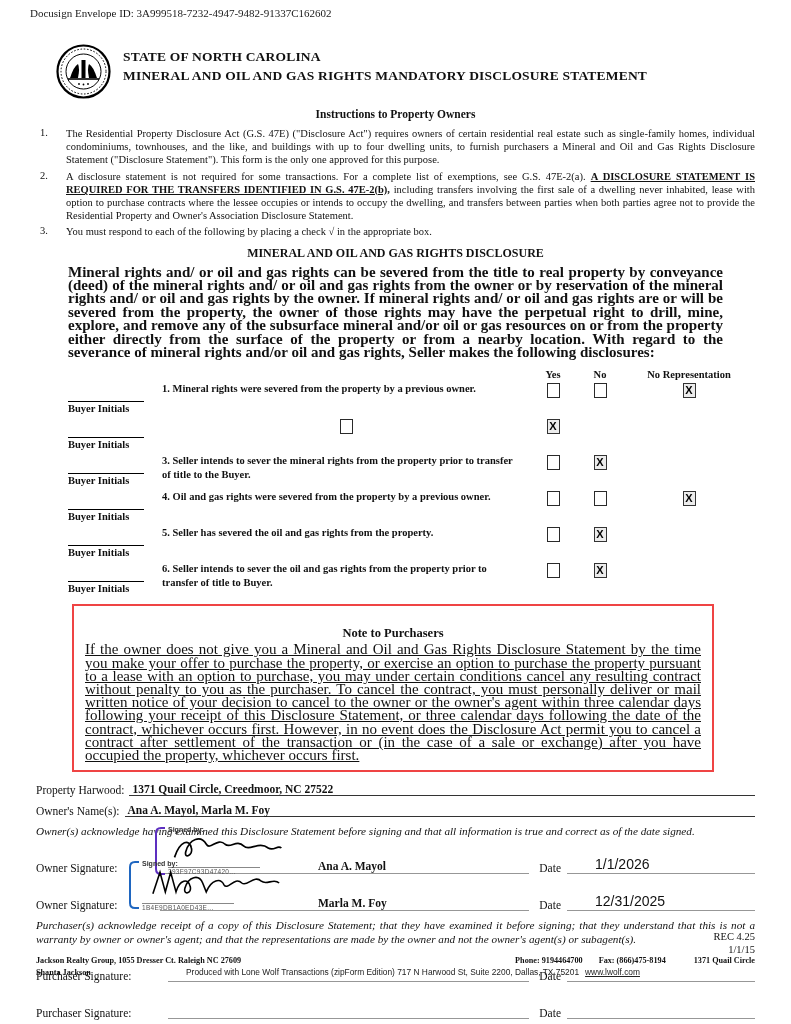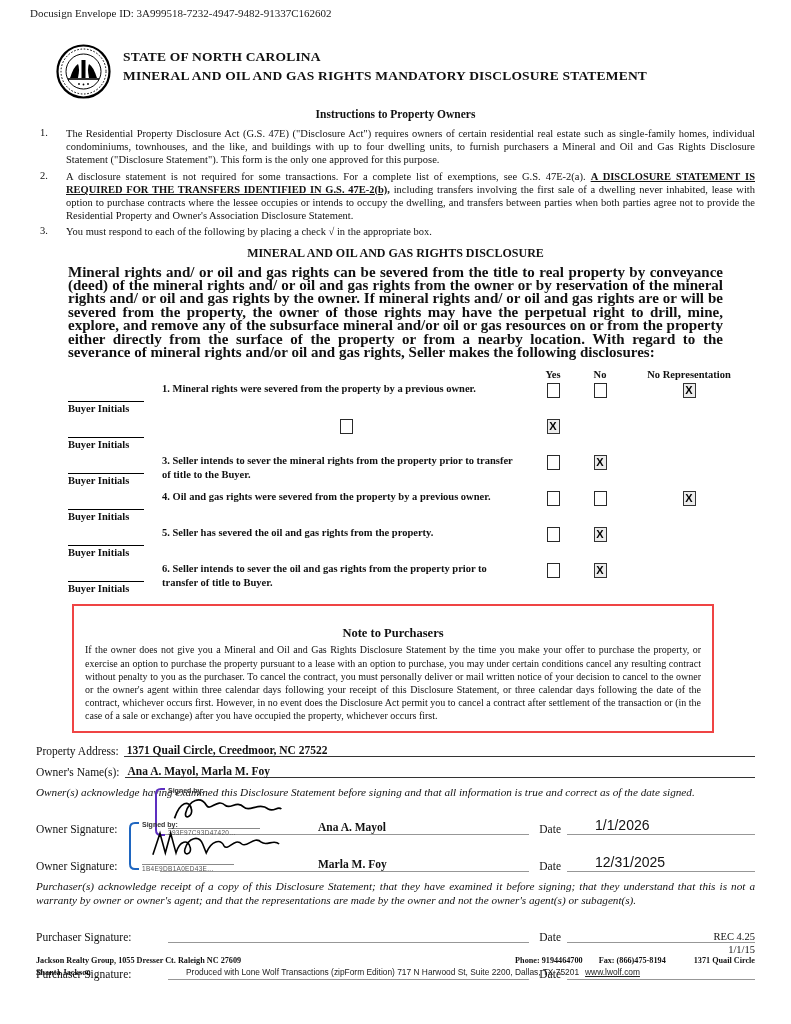--- a/index.html
+++ b/index.html
@@ -35,21 +35,21 @@
   .init-line{width:76px;height:9px;border-bottom:1.4px solid #000;}
   .init-label{font-weight:bold;font-size:10.5px;margin-top:1px;}
   .q{font-weight:bold;font-size:10.5px;line-height:13.5px;padding-right:14px;}
   .cbcell{display:flex;justify-content:center;align-items:flex-start;padding-top:1px;}
   .cb{width:11px;height:13px;border:1.4px solid #2a2a2a;font-family:"Liberation Sans",sans-serif;
       font-size:11px;font-weight:bold;line-height:13px;text-align:center;color:#000;background:#fff;}
   .cb.checked{background:#ececec;border-color:#333;}
 
   .notebox{width:616px;margin:9px 2px 0 72px;border:2px solid #ef4444;padding:20px 11px 8px 11px;}
   .note-head{text-align:center;font-weight:bold;font-size:12.5px;margin-bottom:2px;}
-  .note-body{font-size:10px;line-height:13.2px;text-align:justify;}
+  .note-body{font-size:15px;line-height:13.2px;text-align:justify;text-decoration:underline;}
 
   .fillrow{display:flex;align-items:flex-end;margin:11px 36px 0 36px;}
   .fillrow .lbl{font-size:11.5px;white-space:nowrap;padding-right:5px;}
   .fill-line{flex:1;border-bottom:1.3px solid #333;font-weight:bold;font-size:11.5px;padding:0 0 0 3px;}
 
   .ack{margin:7px 36px 0 36px;font-style:italic;font-size:11.2px;line-height:14px;text-align:justify;}
 
   .sig-area{position:relative;margin:6px 36px 0 36px;}
   .sigrow{display:flex;align-items:flex-end;height:30px;margin-bottom:7px;}
   .sigrow .lbl{font-size:11.5px;white-space:nowrap;width:124px;}
@@ -230,21 +230,21 @@
       <div class="cbcell"></div>
     </div>
   </div>
 
   <div class="notebox">
     <div class="note-head">Note to Purchasers</div>
     <div class="note-body">If the owner does not give you a Mineral and Oil and Gas Rights Disclosure Statement by the time you make your offer to purchase the property, or exercise an option to purchase the property pursuant to a lease with an option to purchase, you may under certain conditions cancel any resulting contract without penalty to you as the purchaser. To cancel the contract, you must personally deliver or mail written notice of your decision to cancel to the owner or the owner's agent within three calendar days following your receipt of this Disclosure Statement, or three calendar days following the date of the contract, whichever occurs first. However, in no event does the Disclosure Act permit you to cancel a contract after settlement of the transaction or (in the case of a sale or exchange) after you have occupied the property, whichever occurs first.</div>
   </div>
 
   <div class="fillrow">
-    <span class="lbl">Property Address:</span>
+    <span class="lbl">Property Harwood:</span>
     <span class="fill-line">1371 Quail Circle, Creedmoor, NC  27522</span>
   </div>
   <div class="fillrow" style="margin-top:8px;">
     <span class="lbl">Owner's Name(s):</span>
     <span class="fill-line">Ana A. Mayol, Marla M. Foy</span>
   </div>
 
   <div class="ack">Owner(s) acknowledge having examined this Disclosure Statement before signing and that all information is true and  correct as of the date signed.</div>
 
   <div class="sig-area">

